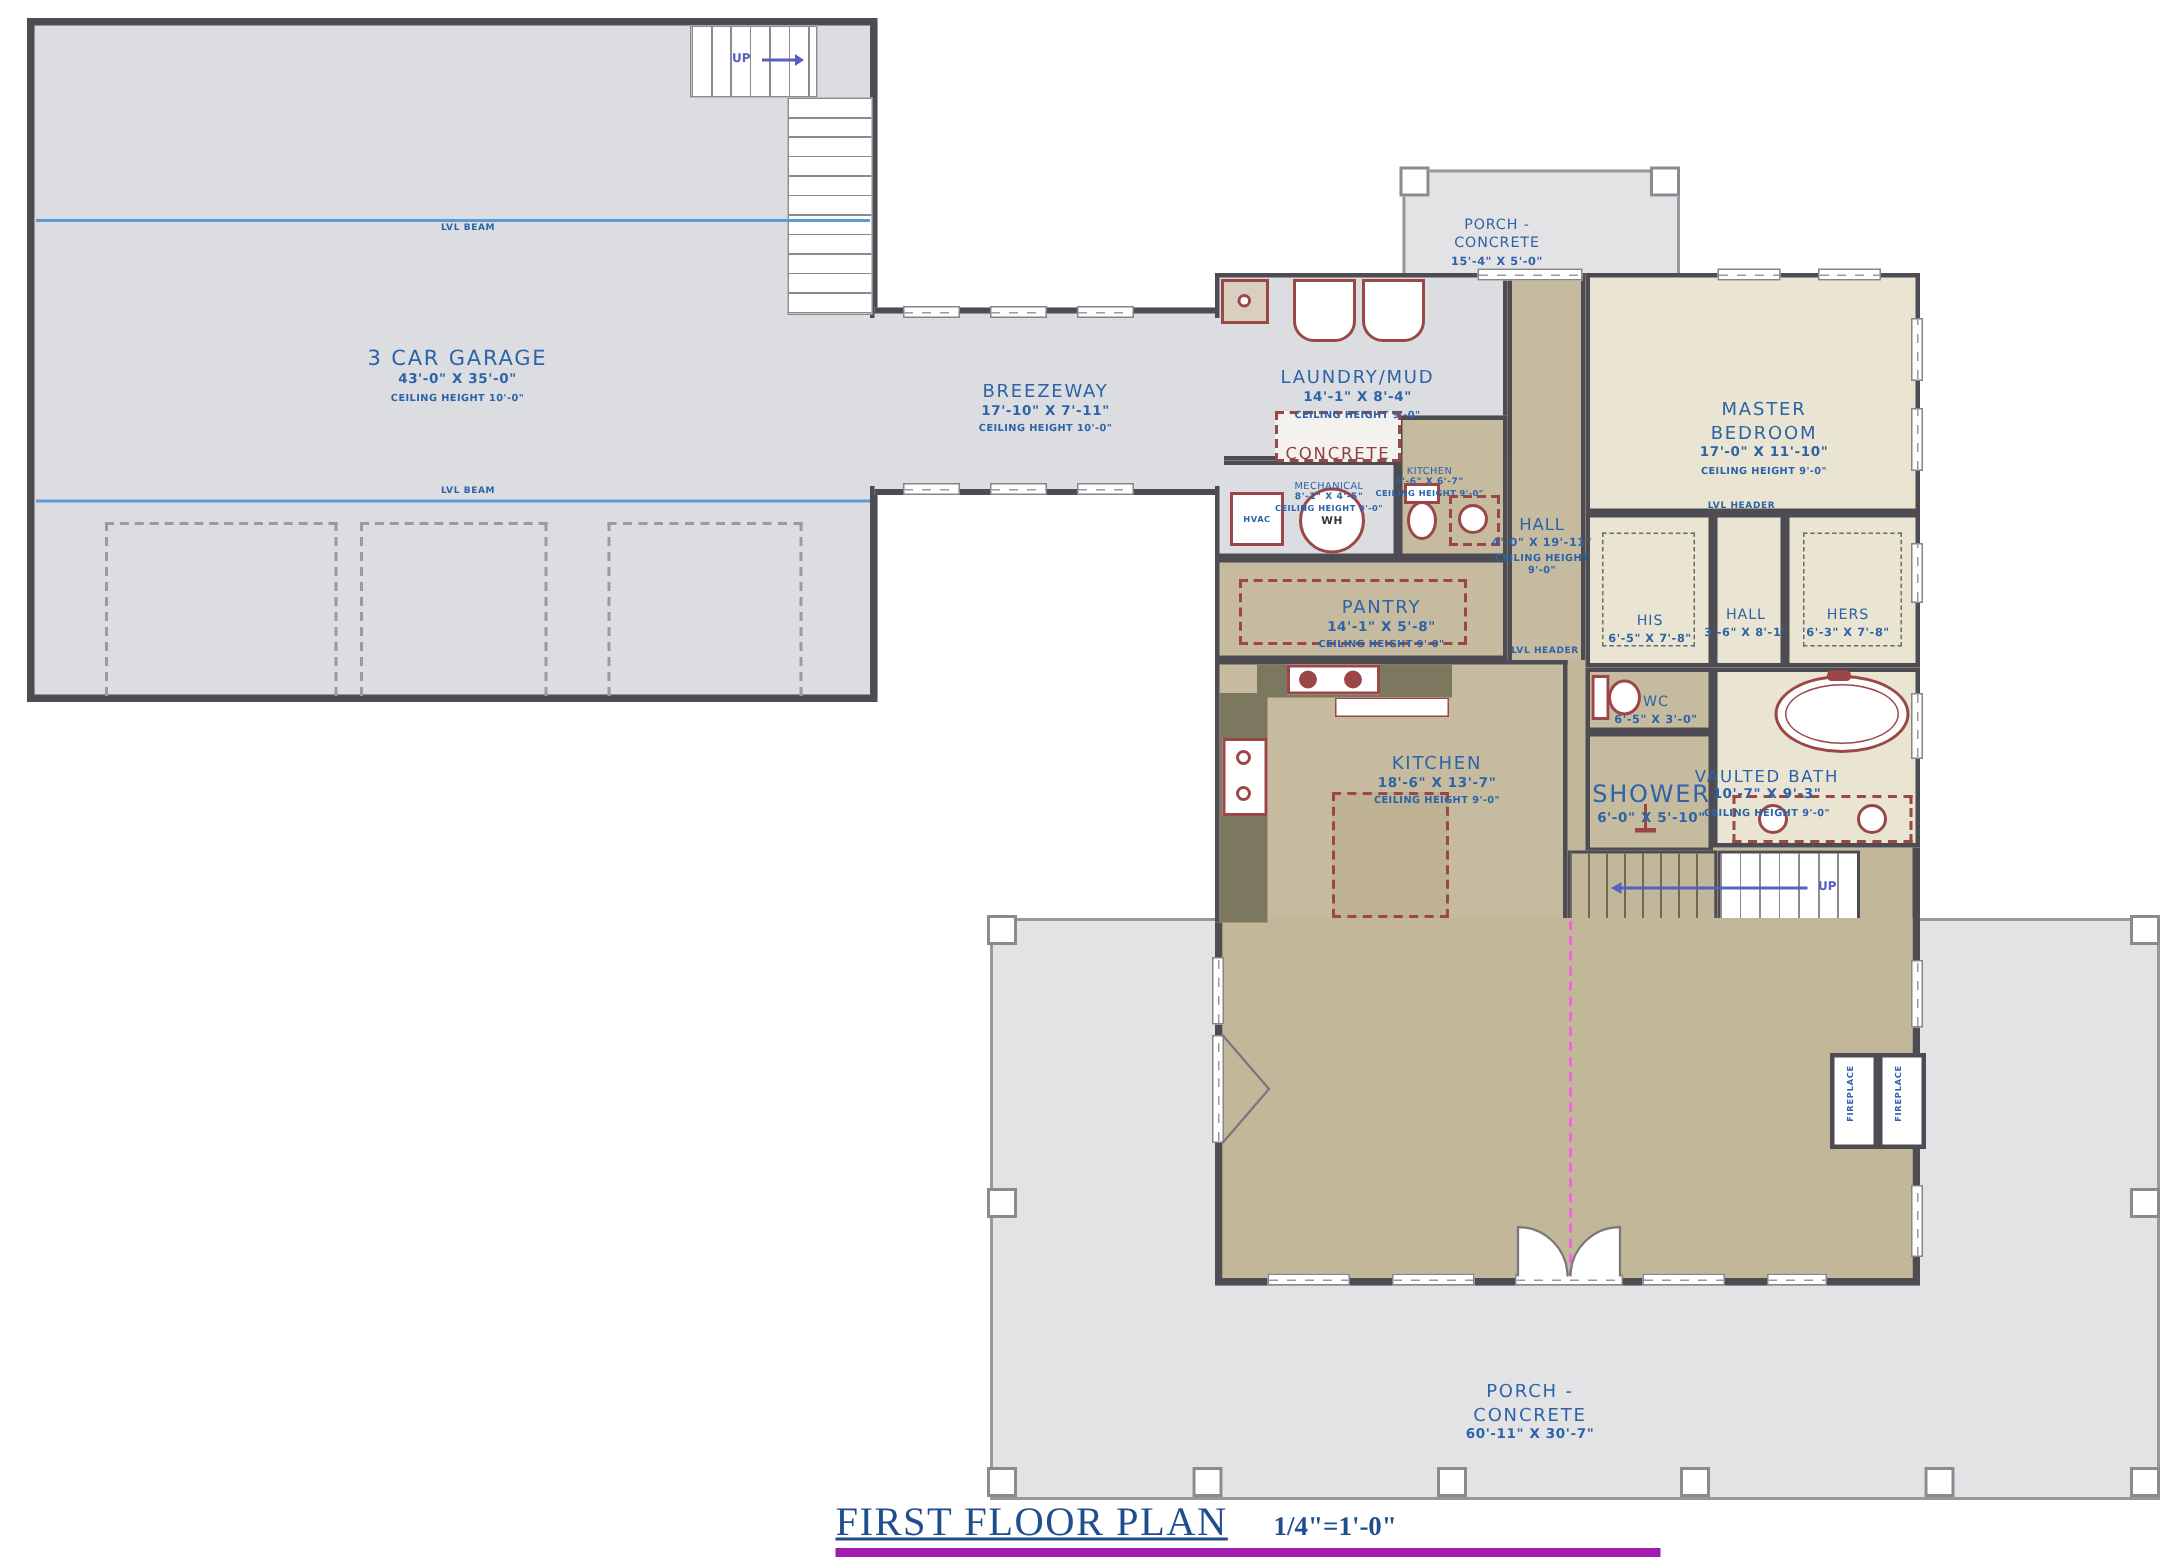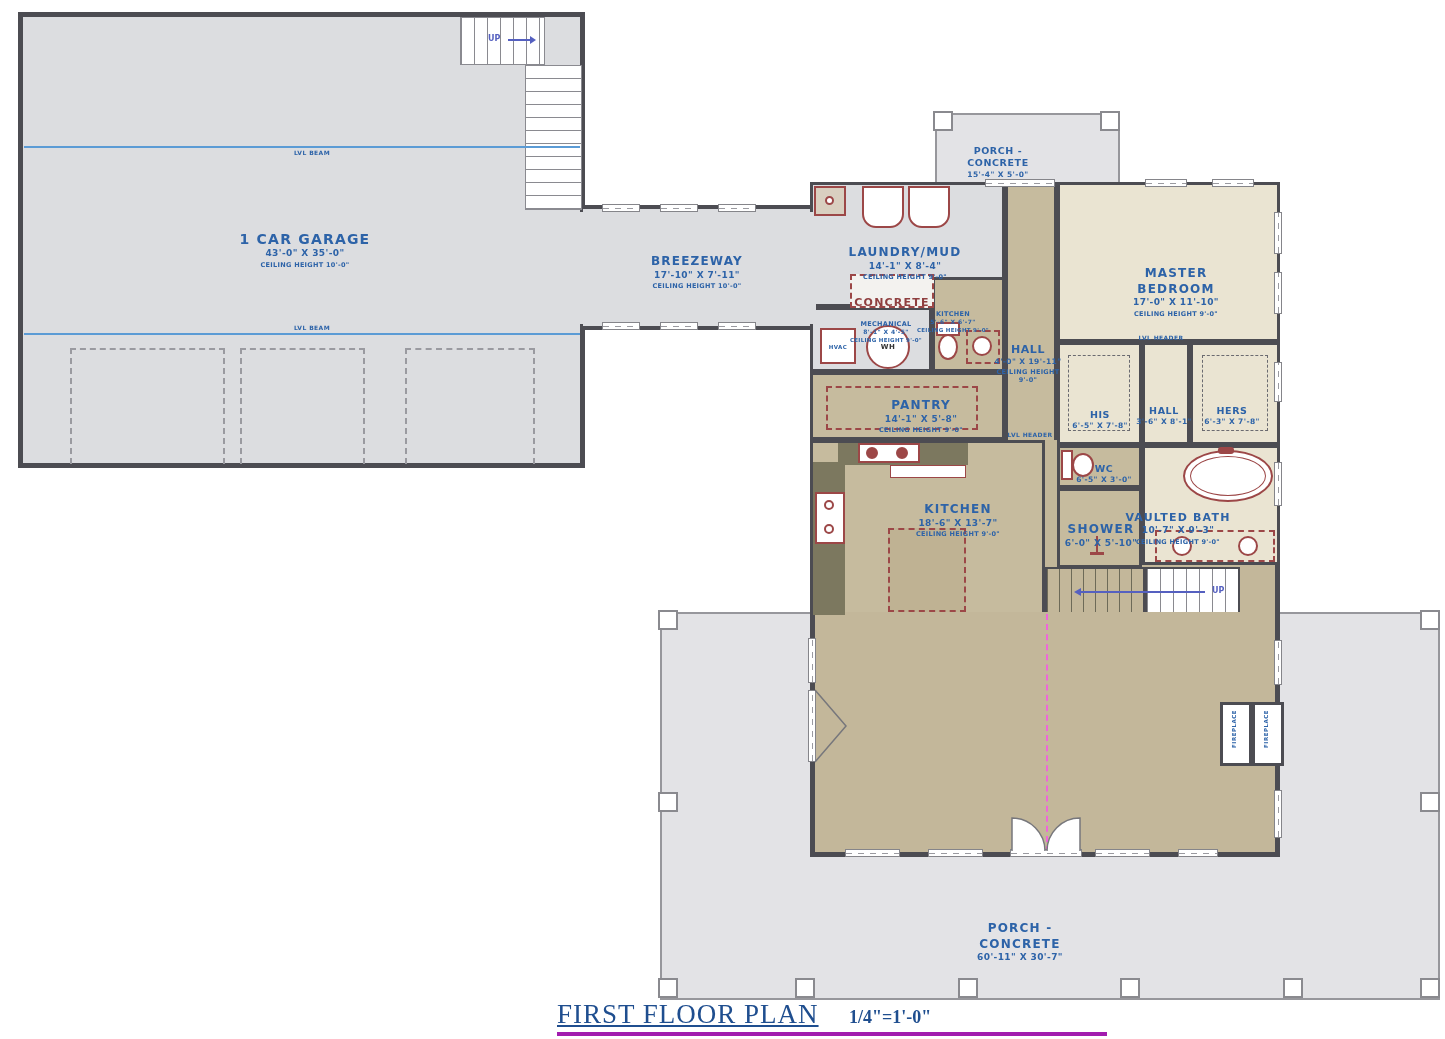--- a/index.html
+++ b/index.html
@@ -9,21 +9,21 @@
   
   .porch{background:#e3e3e6;border:2px solid #97979c;}
   .gray{background:#dcdde0;}
   .tan{background:#c6bb9e;}
   .tan2{background:#c3b79a;}
   .cream{background:#eae4d2;}
   .wall3{border:3px solid #4c4c52;}
   .wall5{border:5px solid #4c4c52;}
   
   .lbl{position:absolute;transform:translate(-50%,-50%);text-align:center;color:#2d63a8;line-height:1.3;}
-  .nm{display:block;font-size:12px;font-weight:bold;letter-spacing:1.2px;margin-top:24px;}
+  .nm{display:block;font-size:12px;font-weight:normal;letter-spacing:1.2px;margin-top:24px;}
   .dm{display:block;font-size:9px;font-weight:bold;white-space:nowrap;letter-spacing:.4px;}
   .cl{display:block;font-size:6.5px;font-weight:bold;white-space:nowrap;letter-spacing:.3px;margin-top:1px;}
   .lg .nm{font-size:14px;}
   .sm .nm{font-size:9.5px;letter-spacing:.6px;}
   .sm .dm{font-size:7.5px;}
   .xs .nm{font-size:6.5px;letter-spacing:.3px;}
   .xs .dm{font-size:6px;}
   .xs .cl{font-size:5.5px;}
   .tiny{position:absolute;color:#2d63a8;font-size:6px;font-weight:bold;letter-spacing:.4px;transform:translate(-50%,-50%);white-space:nowrap;}
   
@@ -43,21 +43,21 @@
         background-size:1px 100%;background-position:center;background-repeat:no-repeat;}
   .gdoor{border:2px dashed #9a9aa0;border-bottom:none;}
   .beam{height:2px;background:#5b9bd5;}
   .ridge{width:0;border-left:2px dashed #ee66da;}
   .uparrow{position:absolute;color:#5560c0;font-size:8px;font-weight:bold;}
   .arrline{position:absolute;height:2px;background:#5560c0;}
   .arrhead{position:absolute;width:0;height:0;border-top:4px solid transparent;border-bottom:4px solid transparent;}
   .circ{border-radius:50%;}
   .vtext{position:absolute;color:#2d63a8;font-size:5.5px;font-weight:bold;writing-mode:vertical-rl;transform:rotate(180deg);letter-spacing:.5px;}
   
-  .titlebar{position:absolute;left:557px;top:1002px;width:550px;height:30px;border-bottom:4px solid #a21caf;}
+  .titlebar{position:absolute;left:557px;top:1002px;width:550px;height:30px;border-bottom:6px solid #a21caf;}
   .titletxt{position:absolute;left:0;bottom:2px;font-family:"Liberation Serif",serif;font-size:27px;color:#1f4e8f;letter-spacing:1px;text-decoration:underline;}
   .scaletxt{position:absolute;left:292px;bottom:4px;font-family:"Liberation Serif",serif;font-size:18px;font-weight:bold;color:#1f4e8f;}
 </style>
 </head>
 <body>
 
 <div class="plan">
 
   <div class="abs porch" style="left:660px;top:612px;width:780px;height:388px;"></div>
   <div class="abs porch" style="left:935px;top:113px;width:185px;height:72px;"></div>
@@ -197,21 +197,21 @@
   <div class="abs post" style="left:658px;top:978px;"></div>
   <div class="abs post" style="left:795px;top:978px;"></div>
   <div class="abs post" style="left:958px;top:978px;"></div>
   <div class="abs post" style="left:1120px;top:978px;"></div>
   <div class="abs post" style="left:1283px;top:978px;"></div>
   <div class="abs post" style="left:1420px;top:978px;"></div>
   <div class="abs post" style="left:1420px;top:792px;"></div>
   <div class="abs post" style="left:1420px;top:610px;"></div>
 
   <div class="lbl lg" style="left:305px;top:238px;width:240px;">
-    <span class="nm">1 CAR GARAGE</span>
+    <span class="nm">3 CAR GARAGE</span>
     <span class="dm">43'-0" X 35'-0"</span>
     <span class="cl">CEILING HEIGHT 10'-0"</span>
   </div>
   <div class="lbl" style="left:697px;top:260px;width:160px;">
     <span class="nm">BREEZEWAY</span>
     <span class="dm">17'-10" X 7'-11"</span>
     <span class="cl">CEILING HEIGHT 10'-0"</span>
   </div>
   <div class="lbl sm" style="left:998px;top:150px;width:95px;">
     <span class="nm">PORCH - CONCRETE</span>
@@ -255,21 +255,21 @@
   </div>
   <div class="lbl sm" style="left:1232px;top:404px;width:80px;">
     <span class="nm">HERS</span>
     <span class="dm">6'-3" X 7'-8"</span>
   </div>
   <div class="lbl sm" style="left:1104px;top:462px;width:70px;">
     <span class="nm">WC</span>
     <span class="dm">6'-5" X 3'-0"</span>
   </div>
   <div class="lbl" style="left:1101px;top:524px;width:90px;">
-    <span class="nm" style="font-size:12px;">SHOWER</span>
+    <span class="nm" style="font-size:16px;">SHOWER</span>
     <span class="dm">6'-0" X 5'-10"</span>
   </div>
   <div class="lbl" style="left:1178px;top:517px;width:110px;">
     <span class="nm" style="font-size:11px;">VAULTED BATH</span>
     <span class="dm">10'-7" X 9'-3"</span>
     <span class="cl">CEILING HEIGHT 9'-0"</span>
   </div>
   <div class="lbl" style="left:921px;top:404px;width:150px;">
     <span class="nm">PANTRY</span>
     <span class="dm">14'-1" X 5'-8"</span>

